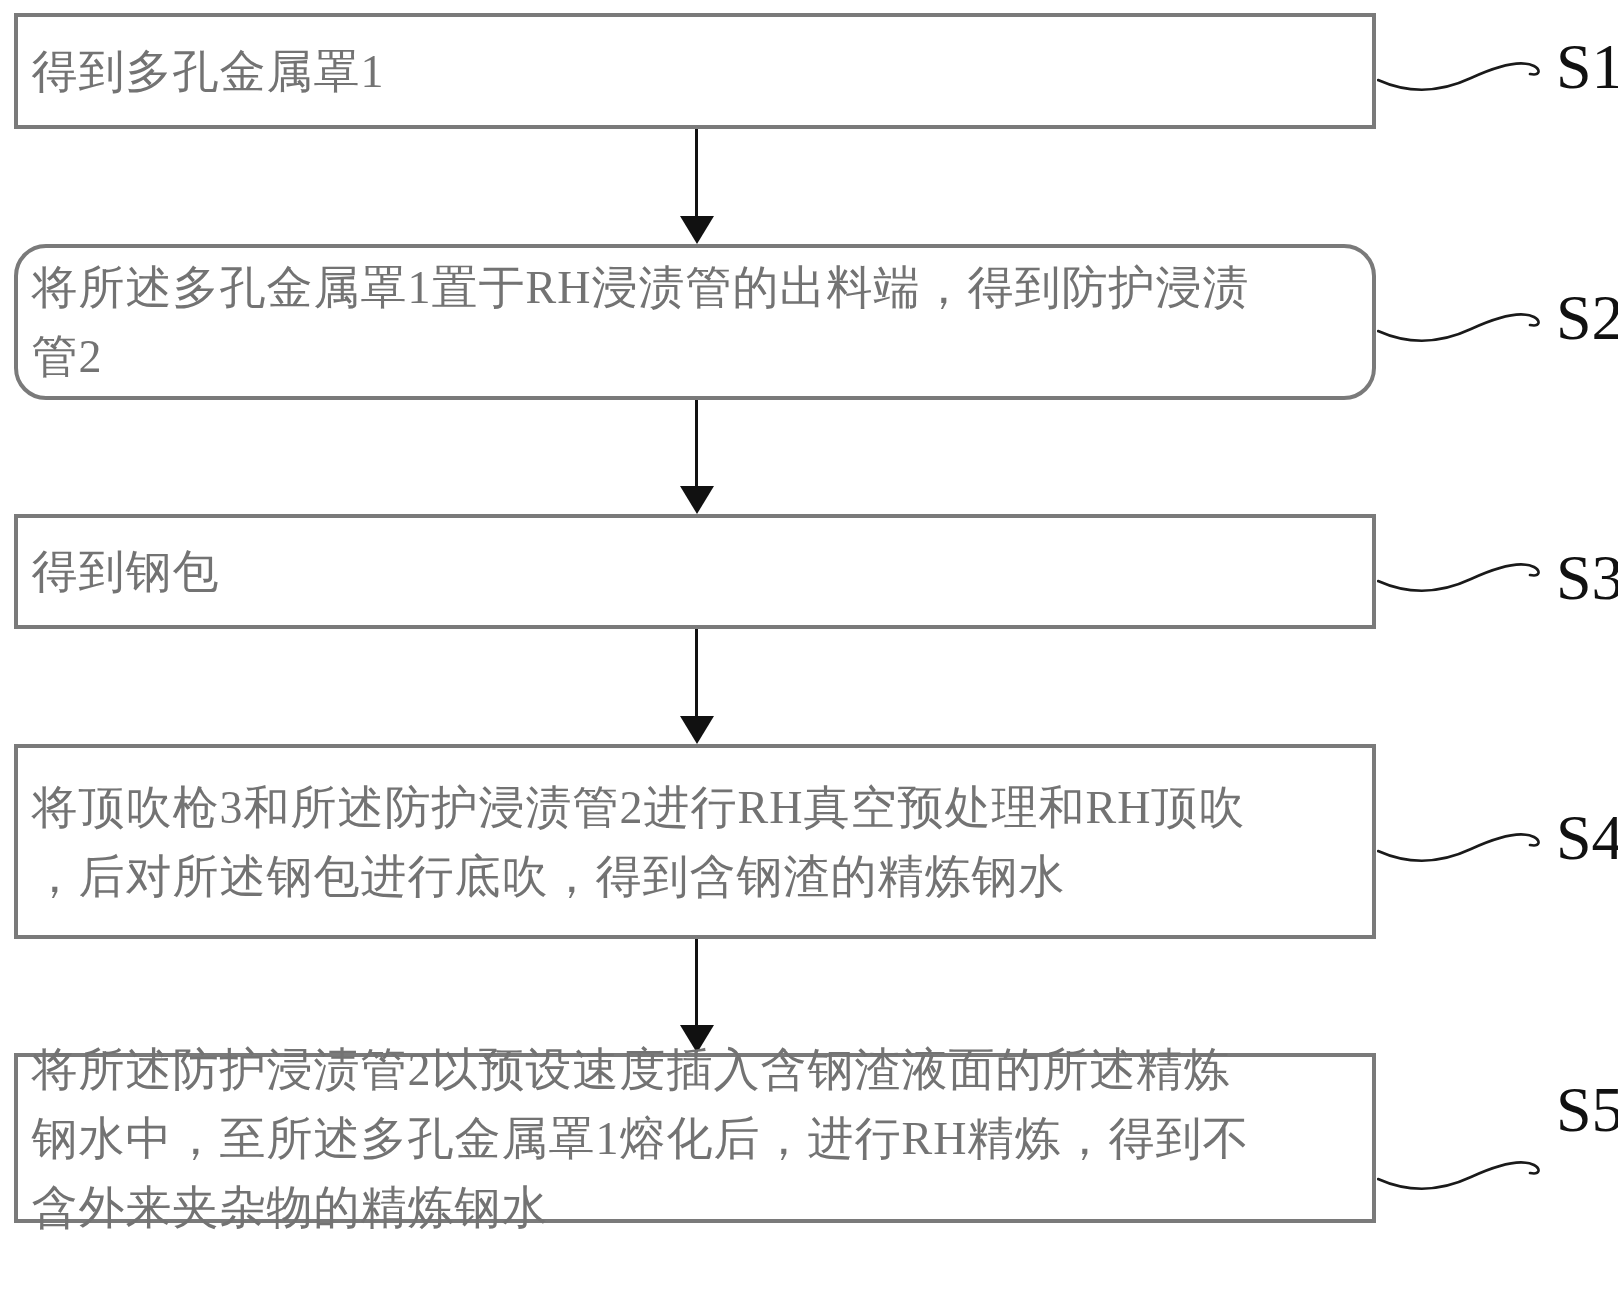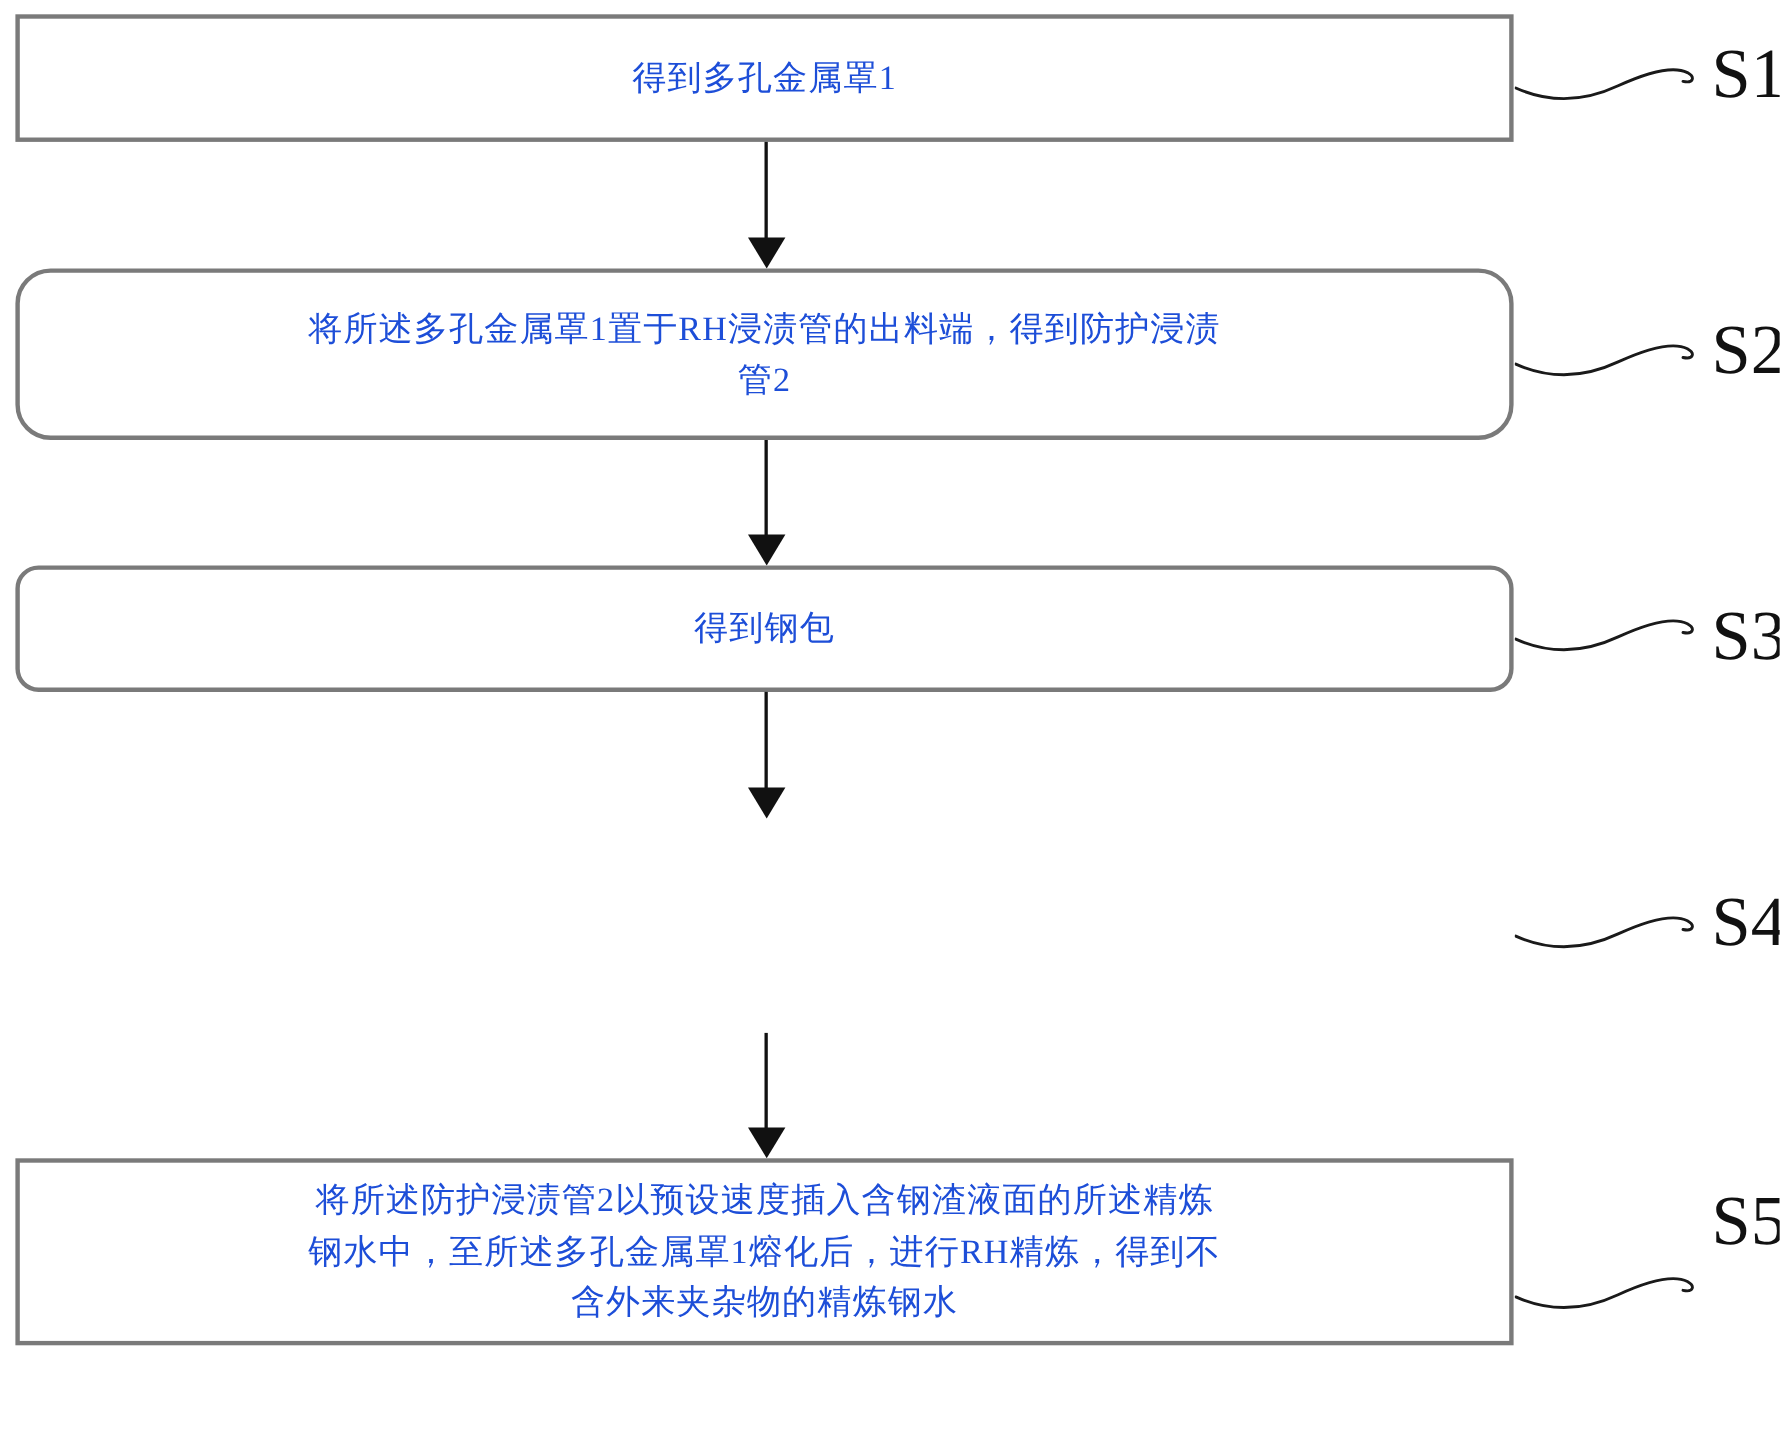--- a/index.html
+++ b/index.html
@@ -17,25 +17,24 @@
     width: 1362px;
     box-sizing: border-box;
     border: 4px solid #7a7a7a;
     background: #ffffff;
     display: flex;
     align-items: center;
     justify-content: center;
   }
   .step-text {
     width: 98%;
-    text-align: center;
     white-space: pre-line;
-    font-size: 31px;
+    font-size: 46px;
     line-height: 1.5;
-    color: #1d4ed8;
+    color: #737373;
     letter-spacing: 1px;
   }
   .flow-arrow { position: absolute; width: 34px; }
   .arrow-line {
     position: absolute;
     left: 15px; top: 0;
     width: 3px;
     height: calc(100% - 26px);
     background: #111111;
   }
@@ -88,35 +87,39 @@
         <path d="M 1 33 C 30 46 62 46 94 31 C 118 20 143 12 157 19 C 164 23 163 29 153 27" fill="none" stroke="#1a1a1a" stroke-width="2.6" stroke-linecap="round"></path>
       </svg>
     </div>
     <div class="step-label" style="top: 288px;">S2</div>
 
     <div class="flow-arrow" style="left: 680px; top: 400px; height: 114px;">
       <div class="arrow-line"></div>
       <div class="arrow-head"></div>
     </div>
 
-    <div class="step-box" style="top: 514px; height: 115px; border-radius: 21px;">
+    <div class="step-box" style="top: 514px; height: 115px;">
       <div class="step-text">得到钢包</div>
     </div>
     <div class="connector" style="top: 547.5px;">
       <svg viewBox="0 0 176 48" xmlns="http://www.w3.org/2000/svg">
         <path d="M 1 33 C 30 46 62 46 94 31 C 118 20 143 12 157 19 C 164 23 163 29 153 27" fill="none" stroke="#1a1a1a" stroke-width="2.6" stroke-linecap="round"></path>
       </svg>
     </div>
     <div class="step-label" style="top: 548px;">S3</div>
 
     <div class="flow-arrow" style="left: 680px; top: 629px; height: 115px;">
       <div class="arrow-line"></div>
       <div class="arrow-head"></div>
     </div>
 
+    <div class="step-box" style="top: 744px; height: 195px;">
+      <div class="step-text">将顶吹枪3和所述防护浸渍管2进行RH真空预处理和RH顶吹
+，后对所述钢包进行底吹，得到含钢渣的精炼钢水</div>
+    </div>
     <div class="connector" style="top: 817.5px;">
       <svg viewBox="0 0 176 48" xmlns="http://www.w3.org/2000/svg">
         <path d="M 1 33 C 30 46 62 46 94 31 C 118 20 143 12 157 19 C 164 23 163 29 153 27" fill="none" stroke="#1a1a1a" stroke-width="2.6" stroke-linecap="round"></path>
       </svg>
     </div>
     <div class="step-label" style="top: 807.5px;">S4</div>
 
     <div class="flow-arrow" style="left: 680px; top: 939px; height: 114px;">
       <div class="arrow-line"></div>
       <div class="arrow-head"></div>

